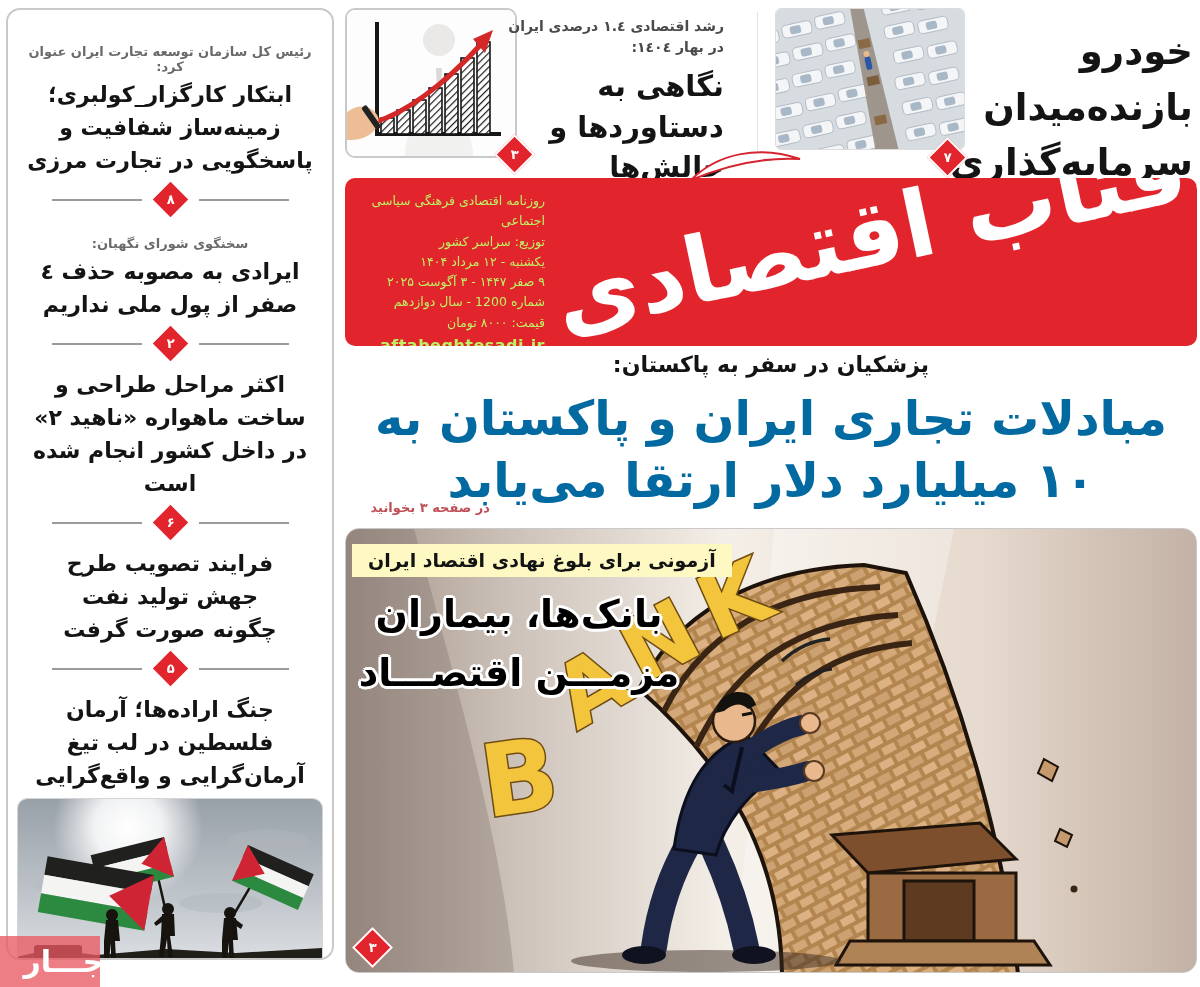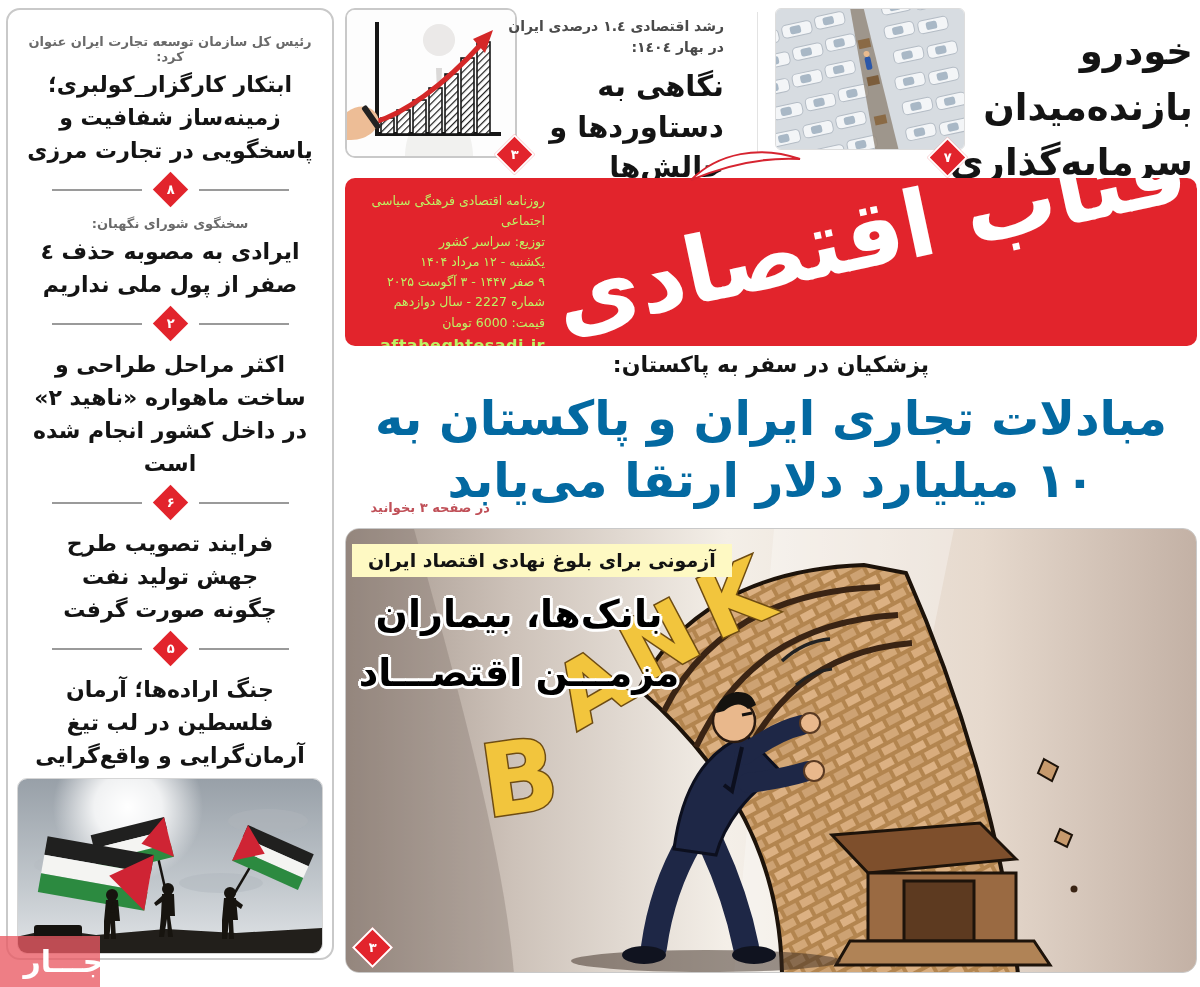--- a/index.html
+++ b/index.html
@@ -3,21 +3,21 @@
 <meta charset="utf-8">
 <style>
   * { margin:0; padding:0; box-sizing:border-box; }
   body { background:#ffffff; font-family:"DejaVu Sans", sans-serif; }
   .page { position:relative; width:1200px; height:987px; background:#fff; overflow:hidden; direction:rtl; }
 
   
   .left-col { position:absolute; left:6px; top:8px; width:328px; height:952px;
     border:2px solid #c9c9c9; border-radius:14px; background:#fff; padding:10px 8px 0;
     text-align:center; overflow:hidden; }
-  .kick { font-size:13px; color:#6a6a6a; margin:14px auto 4px; font-weight:bold; }
+  .kick { font-size:13px; color:#6a6a6a; margin:24px auto 4px; font-weight:bold; }
   .hl { font-weight:bold; color:#141414; font-size:22px; line-height:1.5; margin:2px auto 6px; }
   .w300{max-width:300px;} .w290{max-width:292px;} .w280{max-width:282px;} .w230{max-width:232px;}
   .sep { display:flex; align-items:center; justify-content:center; gap:16px; margin:10px 0 12px; }
   .sep i { display:block; width:90px; height:2px; background:#9a9a9a; }
   .dmd { width:25px; height:25px; background:#e2242c; transform:rotate(45deg);
     display:flex; align-items:center; justify-content:center; flex:0 0 auto; }
   .dmd b { transform:rotate(-45deg); color:#fff; font-size:13px; font-weight:bold; }
   .dmd-abs { position:absolute; width:29px; height:29px; border:2px solid #fff; z-index:6; }
   .flags-fig { width:306px; height:176px; margin:4px auto 2px; border-radius:10px; overflow:hidden;
     border:1px solid #d5d5d5; }
@@ -294,22 +294,22 @@
   <svg class="flourish" width="115" height="44" viewBox="0 0 115 44">
     <path d="M 3 40 C 30 13 72 5 112 19 C 74 17 36 26 3 40 Z" fill="#ffffff" stroke="#d62430" stroke-width="2"></path>
   </svg>
   <header class="masthead">
     <div class="mast-title">آفتاب اقتصادی</div>
     <div class="mast-info">
       <div>روزنامه اقتصادی فرهنگی سیاسی اجتماعی</div>
       <div>توزیع: سراسر کشور</div>
       <div>یکشنبه - ۱۲ مرداد ۱۴۰۴</div>
       <div>۹ صفر ۱۴۴۷ - ۳ آگوست ۲۰۲۵</div>
-      <div>شماره 2227 - سال دوازدهم</div>
-      <div>قیمت: 6000 تومان</div>
+      <div>شماره 1200 - سال دوازدهم</div>
+      <div>قیمت: ۸۰۰۰ تومان</div>
       <div class="site">aftabeghtesadi.ir</div>
     </div>
   </header>
 
   <section class="lead">
     <div class="lkick">پزشکیان در سفر به پاکستان:</div>
     <div class="l1">مبادلات تجاری ایران و پاکستان به</div>
     <div class="l2">۱۰ میلیارد دلار ارتقا می‌یابد</div>
   </section>
   <span class="read-more">در صفحه ۳ بخوانید</span>

